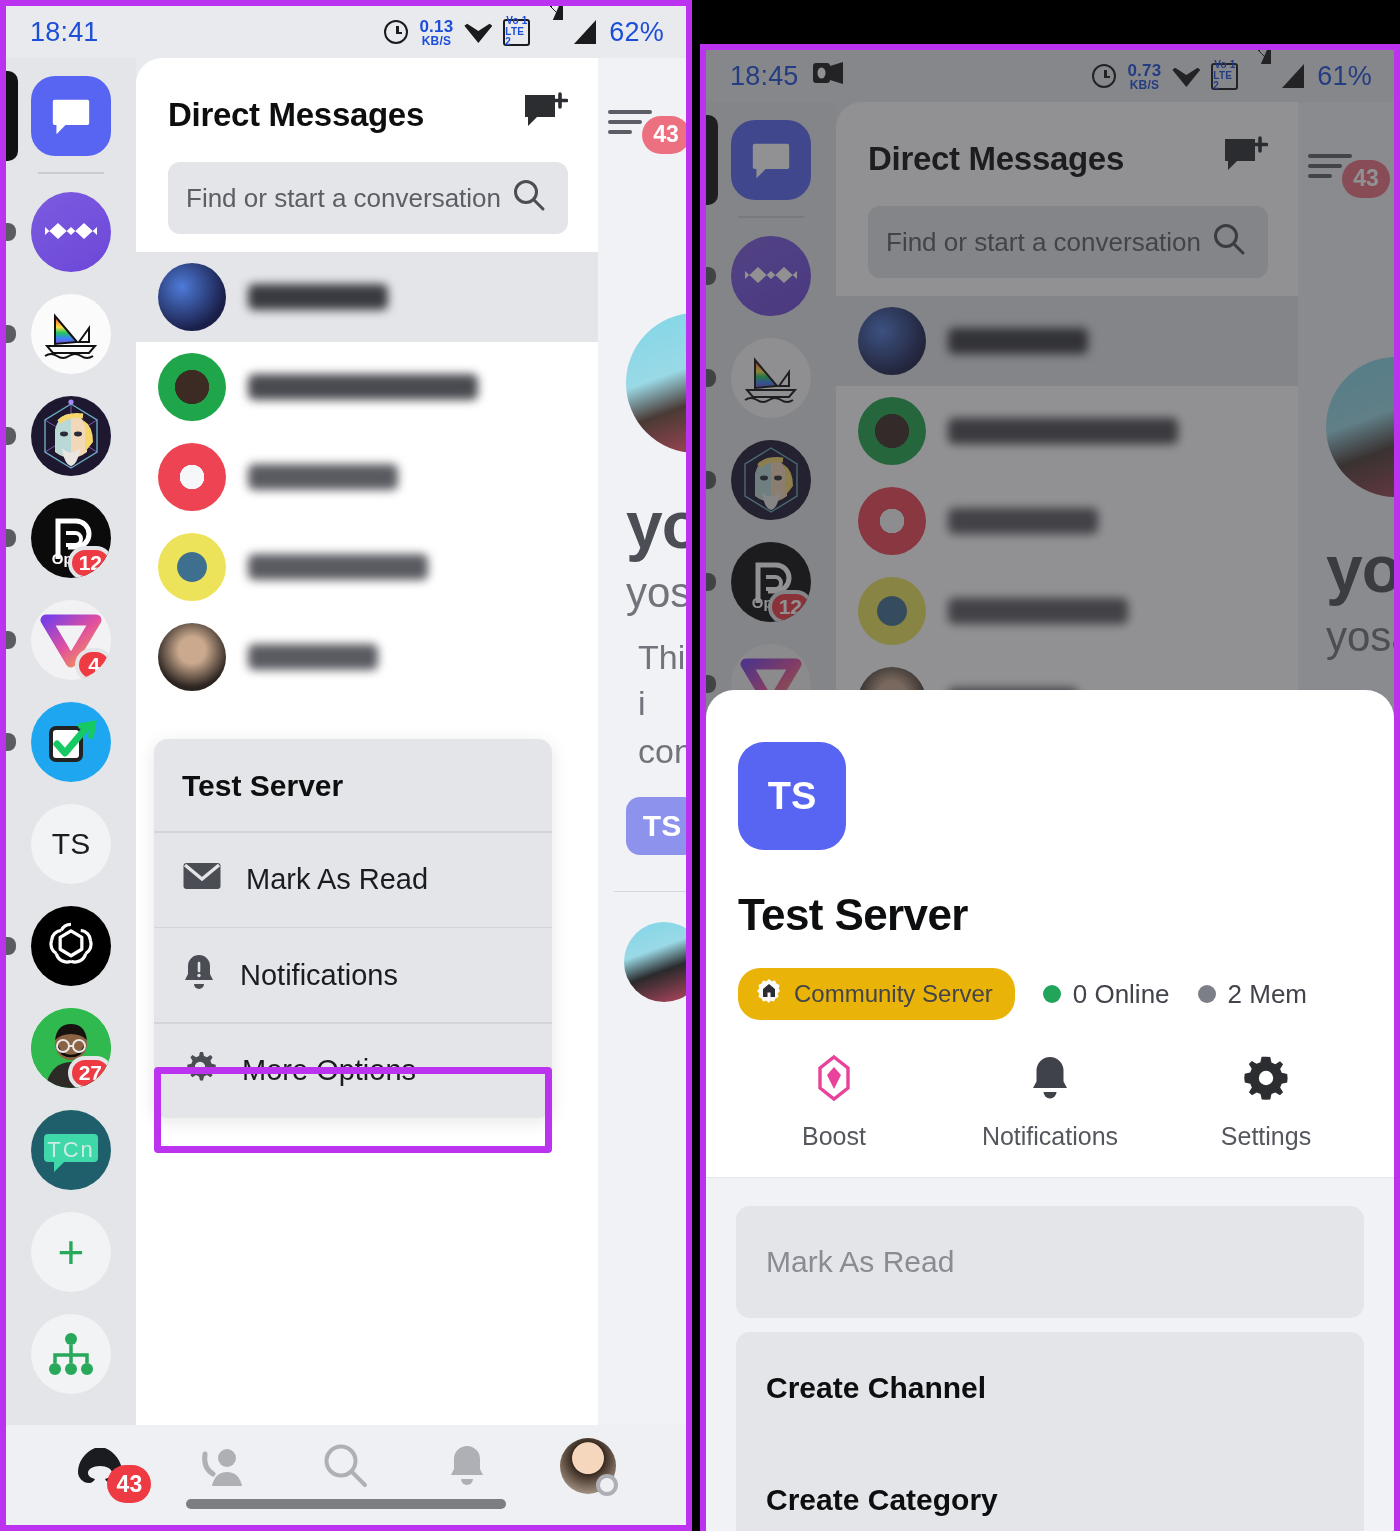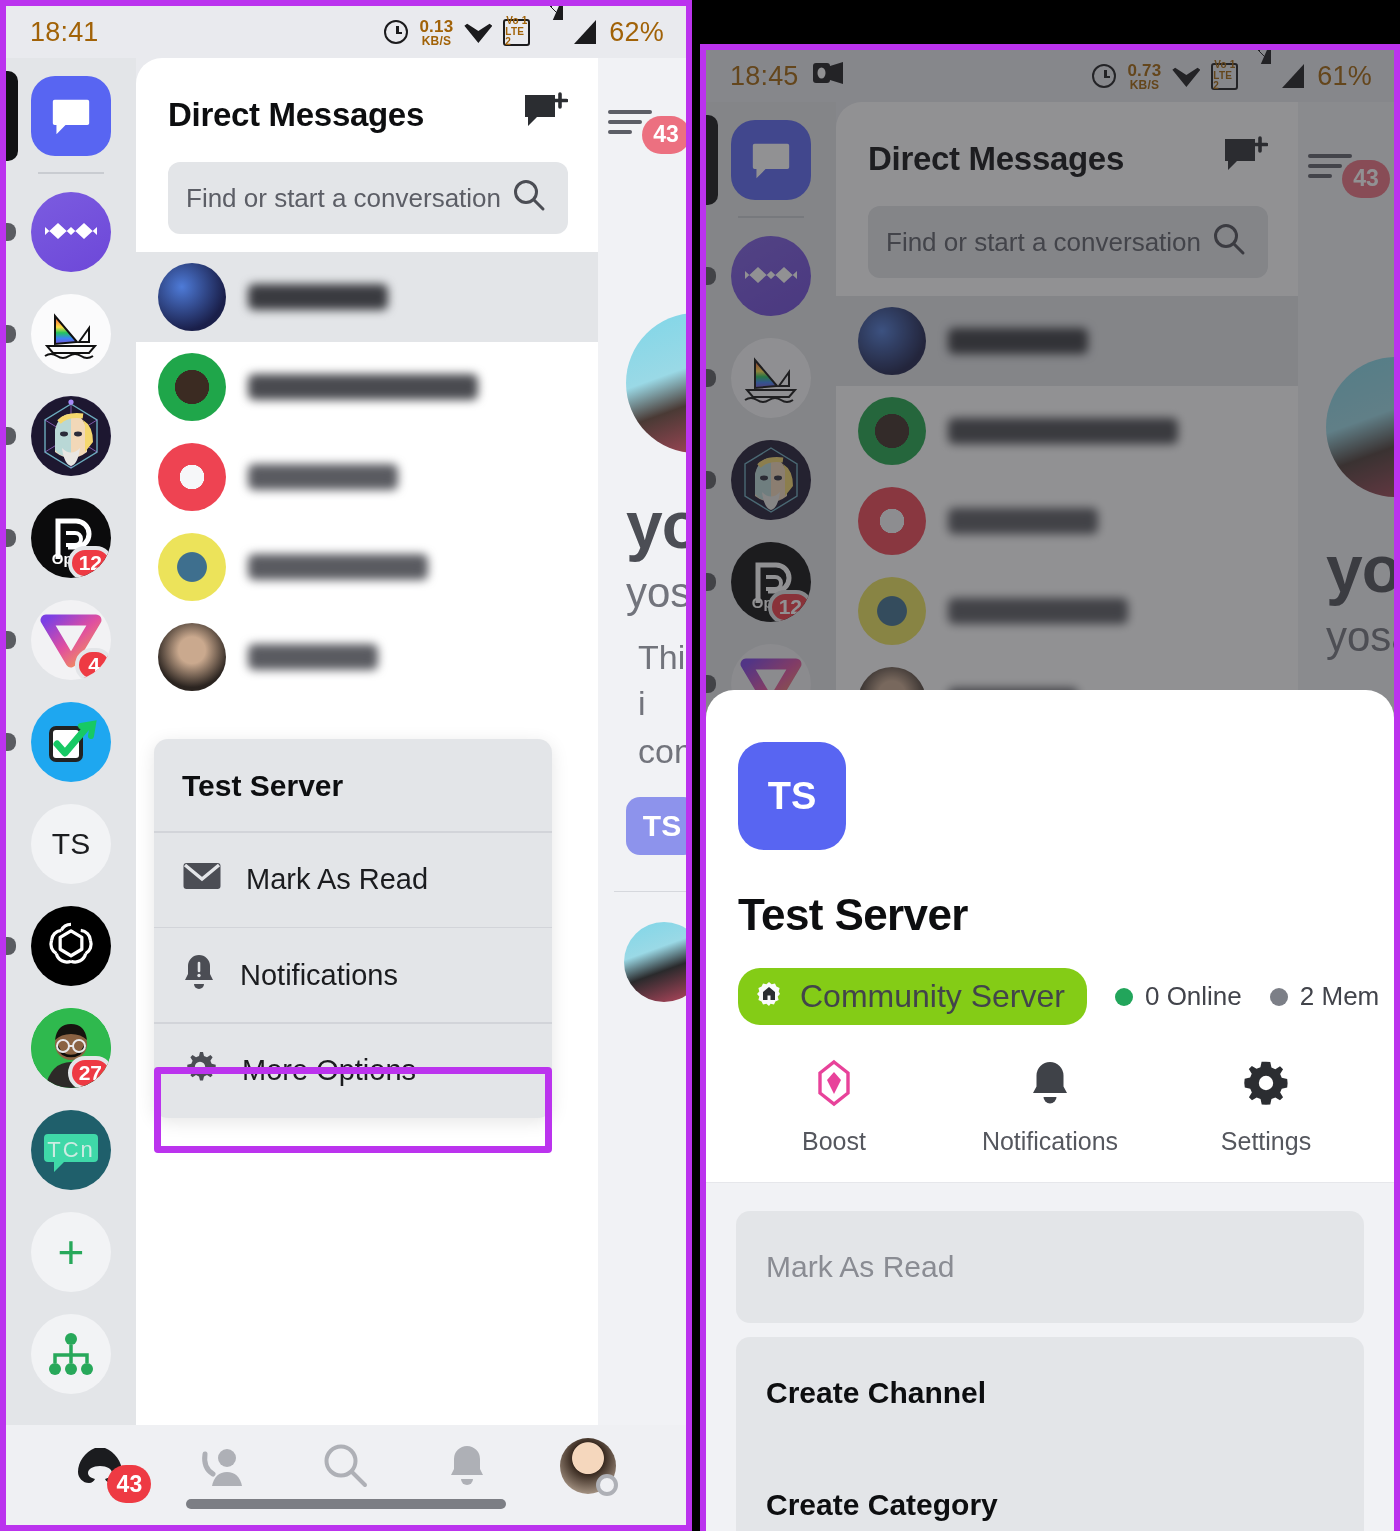--- a/index.html
+++ b/index.html
@@ -21,21 +21,21 @@
   }
   .panel.left  { width: 692px; border-right-width: 6px; }
   .panel.right { width: 700px; margin-left: 8px; margin-top: 44px; }
   .panel .inner { position: absolute; inset: 0; overflow: hidden; }
 
   
   .statusbar {
     position: absolute; top: 0; left: 0; right: 0; height: 52px;
     display: flex; align-items: center; justify-content: space-between;
     padding: 0 22px 0 24px;
-    font-size: 27px; color: #a16207; letter-spacing: .2px;
+    font-size: 27px; color: #1d4ed8; letter-spacing: .2px;
   }
   .sb-left { display: flex; align-items: center; gap: 14px; }
   .sb-right { display: flex; align-items: center; gap: 11px; }
   .sb-net { display: flex; flex-direction: column; align-items: center; line-height: 1; }
   .sb-net .n1 { font-size: 17px; font-weight: 700; }
   .sb-net .n2 { font-size: 12px; font-weight: 700; }
   .sb-batt { font-size: 27px; margin-left: 2px; }
 
   
   .volte {
@@ -171,21 +171,21 @@
   
   .sheet {
     position: absolute; left: 0; right: 0; bottom: 0; top: 640px;
     background: #fff; border-radius: 28px 28px 0 0; overflow: hidden;
   }
   .sheet-icon { width: 108px; height: 108px; border-radius: 26px; background: #5865f2; color: #fff;
                 display: flex; align-items: center; justify-content: center; font-size: 38px; font-weight: 600;
                 margin: 52px 0 0 32px; }
   .sheet-title { font-size: 44px; font-weight: 800; color: #0d0e10; margin: 40px 0 0 32px; letter-spacing: -.6px; }
   .meta-row { display: flex; align-items: center; gap: 28px; margin: 28px 0 0 32px; }
-  .chip { display:flex; align-items:center; gap:18px; background:#84cc16; border-radius:22px; padding: 10px 22px 10px 18px; font-size:32px; color:#42444b; }
+  .chip { display:flex; align-items:center; gap:12px; background:#eab308; border-radius:22px; padding: 10px 22px 10px 18px; font-size:24px; color:#42444b; }
   .meta-item { display:flex; align-items:center; gap:12px; font-size:26px; color:#42444b; }
   .dot { width:18px; height:18px; border-radius:50%; }
   .actions { display:flex; align-items:flex-start; justify-content:space-around; padding: 34px 20px 26px; border-bottom:1.5px solid #e6e7eb; }
   .action { display:flex; flex-direction:column; align-items:center; gap:16px; width:150px; }
   .action-label { font-size: 25px; color: #55575e; }
   .list-block { background:#f1f2f5; padding: 14px 0 0; }
   .list-card { background:#e3e5e8; border-radius:14px; margin: 14px 30px; }
   .list-row { height: 112px; display:flex; align-items:center; padding-left: 30px; font-size: 30px; }
   .row-muted { color:#8a8c93; }
   .row-dark { color:#0d0e10; font-weight:600; }

